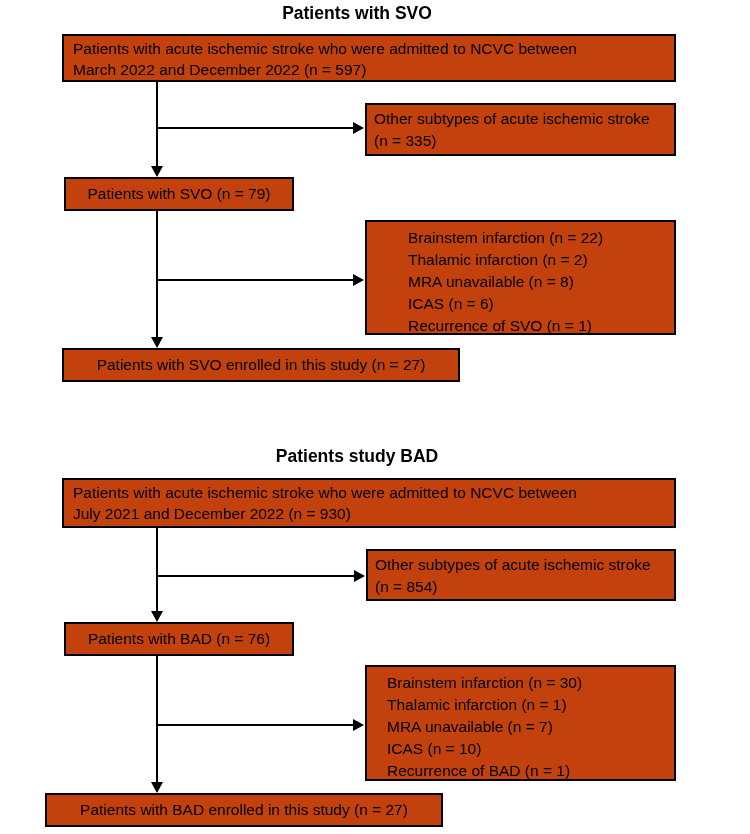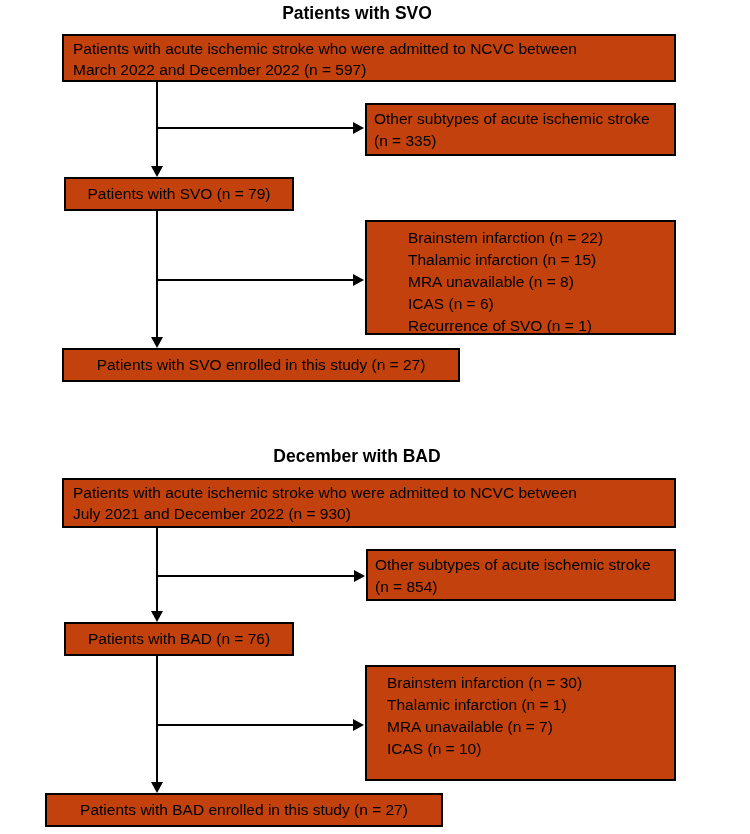--- a/index.html
+++ b/index.html
@@ -81,31 +81,31 @@
   </div>
 
   <div class="vline" style="left: 156px; top: 211px; height: 127px;"></div>
   <div class="arrow-down" style="left: 151px; top: 337px;"></div>
 
   <div class="hline" style="left: 157px; top: 279px; width: 196px;"></div>
   <div class="arrow-right" style="left: 353px; top: 274px;"></div>
 
   <div class="box list" style="left: 365px; top: 220px; width: 311px; height: 115px;">
     <div>Brainstem infarction (n = 22)</div>
-    <div>Thalamic infarction (n = 15)</div>
+    <div>Thalamic infarction (n = 2)</div>
     <div>MRA unavailable (n = 8)</div>
     <div>ICAS (n = 6)</div>
     <div>Recurrence of SVO (n = 1)</div>
   </div>
 
   <div class="box single" style="left: 62px; top: 348px; width: 398px; height: 34px;">
     <div class="ctr">Patients with SVO enrolled in this study (n = 27)</div>
   </div>
 
-  <div class="flow-title" style="top: 446px;">December with BAD</div>
+  <div class="flow-title" style="top: 446px;">Patients study BAD</div>
 
   <div class="box two-line" style="left: 62px; top: 478px; width: 614px; height: 50px;">
     <div>Patients with acute ischemic stroke who were admitted to NCVC between</div>
     <div>July 2021 and December 2022 (n = 930)</div>
   </div>
 
   <div class="vline" style="left: 156px; top: 528px; height: 84px;"></div>
   <div class="arrow-down" style="left: 151px; top: 611px;"></div>
 
   <div class="hline" style="left: 157px; top: 575px; width: 197px;"></div>
@@ -124,19 +124,20 @@
   <div class="arrow-down" style="left: 151px; top: 782px;"></div>
 
   <div class="hline" style="left: 157px; top: 724px; width: 196px;"></div>
   <div class="arrow-right" style="left: 353px; top: 719px;"></div>
 
   <div class="box list" style="left: 365px; top: 665px; width: 311px; height: 116px; padding-left: 20px;">
     <div>Brainstem infarction (n = 30)</div>
     <div>Thalamic infarction (n = 1)</div>
     <div>MRA unavailable (n = 7)</div>
     <div>ICAS (n = 10)</div>
+    <div>Recurrence of BAD (n = 1)</div>
   </div>
 
   <div class="box single" style="left: 45px; top: 793px; width: 398px; height: 34px;">
     <div class="ctr">Patients with BAD enrolled in this study (n = 27)</div>
   </div>
 
 </div>
 
 </body></html>

